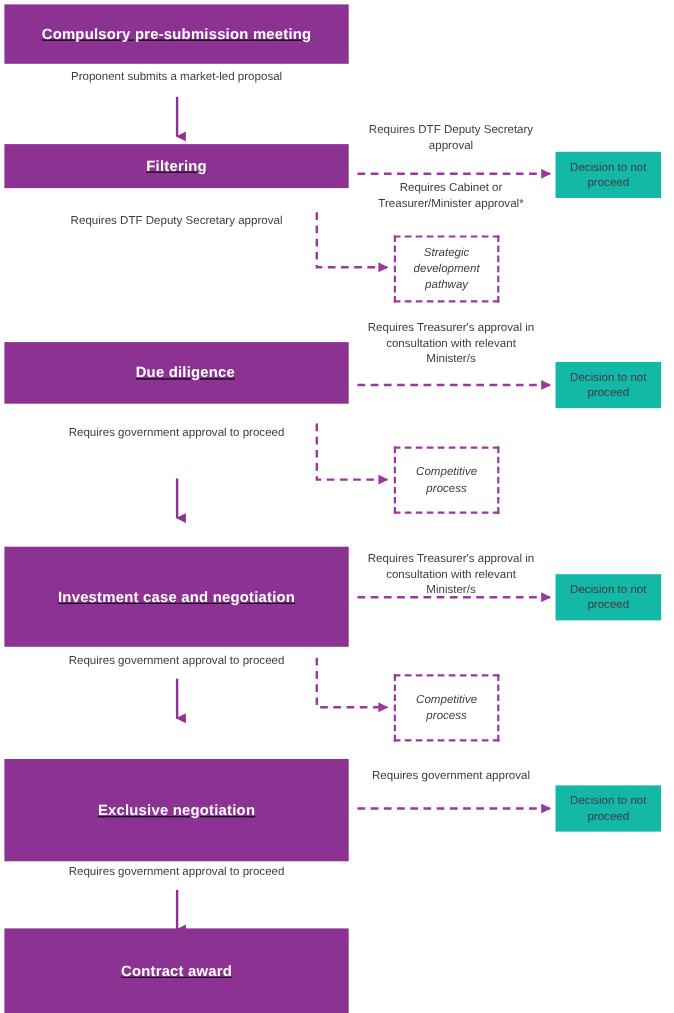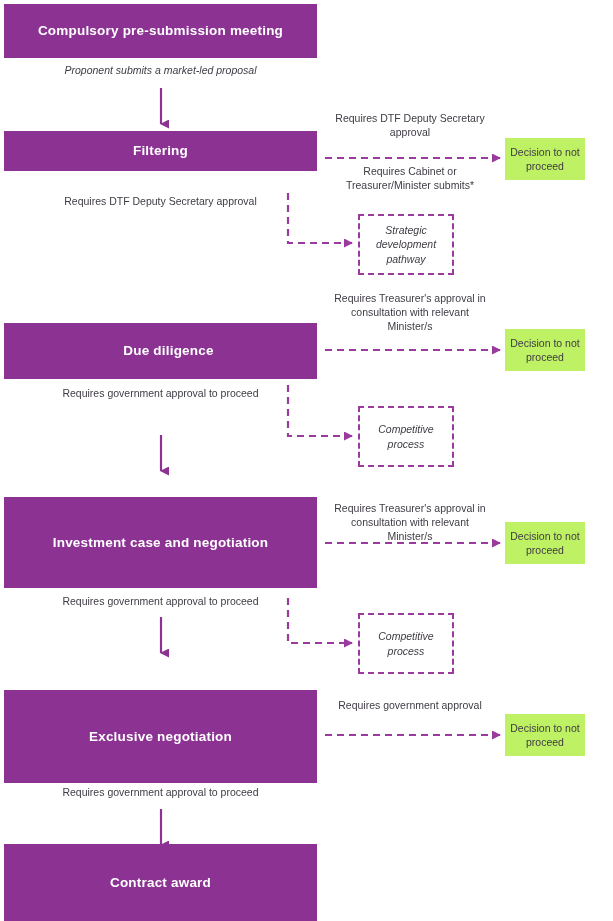--- a/index.html
+++ b/index.html
@@ -12,35 +12,36 @@
   }
   #canvas{position:absolute;left:0;top:0;width:613px;height:921px;}
 
   
   .stage{
     position:absolute;
     left:4px;width:313px;
     background:#8B3293;
     display:flex;align-items:center;justify-content:center;
     box-sizing:border-box;
+    text-decoration:underline;
   }
   .stage-label{
     color:#ffffff;
     font-size:13.5px;
     font-weight:bold;
     letter-spacing:0.2px;
     text-align:center;
     line-height:1.3;
   }
 
   
   .outcome{
     position:absolute;
-    left:505px;width:80px;
-    background:#bef264;
+    left:505px;width:96px;
+    background:#14b8a6;
     display:flex;align-items:center;justify-content:center;
     box-sizing:border-box;
   }
   .outcome-label{
     color:#3f3b44;
     font-size:10.5px;
     line-height:1.35;
     text-align:center;
   }
 
@@ -108,41 +109,41 @@
       <path d="M288,193 L288,243 L352,243" marker-end="url(#arrowRight)"></path>
       <path d="M288,385 L288,436 L352,436" marker-end="url(#arrowRight)"></path>
       <path d="M288,598 L288,643 L352,643" marker-end="url(#arrowRight)"></path>
     </g>
   </svg>
 
   <div class="stage" style="top:4px;height:54px;">
     <span class="stage-label">Compulsory pre-submission meeting</span>
   </div>
 
-  <div class="caption left-cap" style="top:64px;font-style:italic;">Proponent submits a market-led proposal</div>
+  <div class="caption left-cap" style="top:64px;">Proponent submits a market-led proposal</div>
 
   <div class="stage" style="top:131px;height:40px;">
     <span class="stage-label">Filtering</span>
   </div>
 
   <div class="caption right-cap" style="top:112px;">Requires DTF Deputy Secretary approval</div>
 
-  <div class="caption right-cap" style="top:165px;">Requires Cabinet or Treasurer/Minister submits*</div>
+  <div class="caption right-cap" style="top:165px;">Requires Cabinet or Treasurer/Minister approval*</div>
 
   <div class="outcome" style="top:138px;height:42px;">
     <span class="outcome-label">Decision to not proceed</span>
   </div>
 
   <div class="caption left-cap" style="top:195px;">Requires DTF Deputy Secretary approval</div>
 
   <div class="dashedbox" style="top:214px;height:61px;">
     <span class="dashedbox-label">Strategic development pathway</span>
   </div>
 
-  <div class="stage" style="top:323px;height:56px;padding-left:16px;">
+  <div class="stage" style="top:311px;height:56px;padding-left:16px;">
     <span class="stage-label">Due diligence</span>
   </div>
 
   <div class="caption right-cap" style="top:292px;">Requires Treasurer's approval in consultation with relevant Minister/s</div>
 
   <div class="outcome" style="top:329px;height:42px;">
     <span class="outcome-label">Decision to not proceed</span>
   </div>
 
   <div class="caption left-cap" style="top:387px;">Requires government approval to proceed</div>

